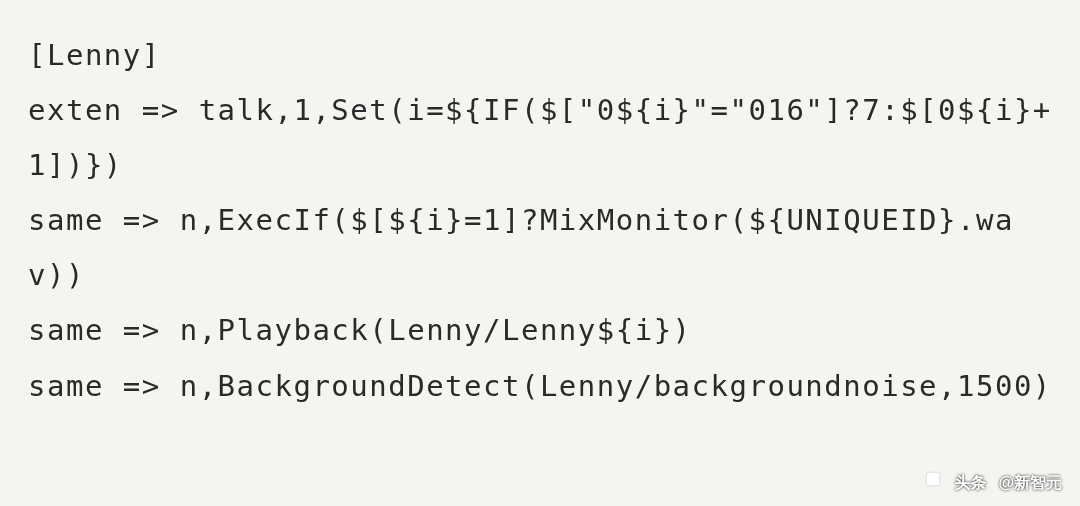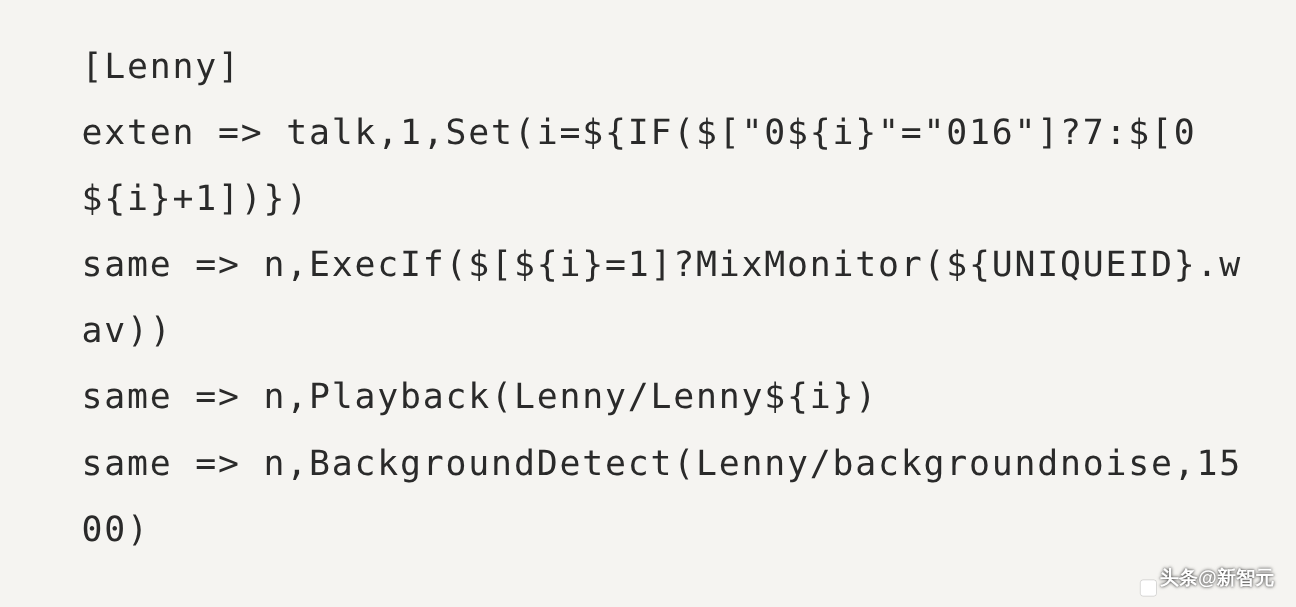--- a/index.html
+++ b/index.html
@@ -16,35 +16,34 @@
       line-height: 1.9;
       color: #2a2a2a;
       padding: 28px 28px;
       letter-spacing: 1.5px;
       position: relative;
       overflow: hidden;
     }
     .code-block {
       white-space: pre-wrap;
       word-break: break-all;
-      margin-left: 40px;
     }
     .watermark {
       position: absolute;
       bottom: 8px;
       right: 18px;
       font-family: sans-serif;
       font-size: 16px;
       font-weight: bold;
       color: #ffffff;
       text-shadow: 0 0 3px rgba(0,0,0,0.6), 0 0 2px rgba(0,0,0,0.5);
       letter-spacing: 0;
       display: flex;
-      align-items: flex-end;
-      gap: 0;
+      align-items: flex-start;
+      gap: 12px;
     }
     .watermark-icon {
       width: 18px;
       height: 18px;
       display: inline-block;
     }
   </style>
 </head>
 <body>
 

